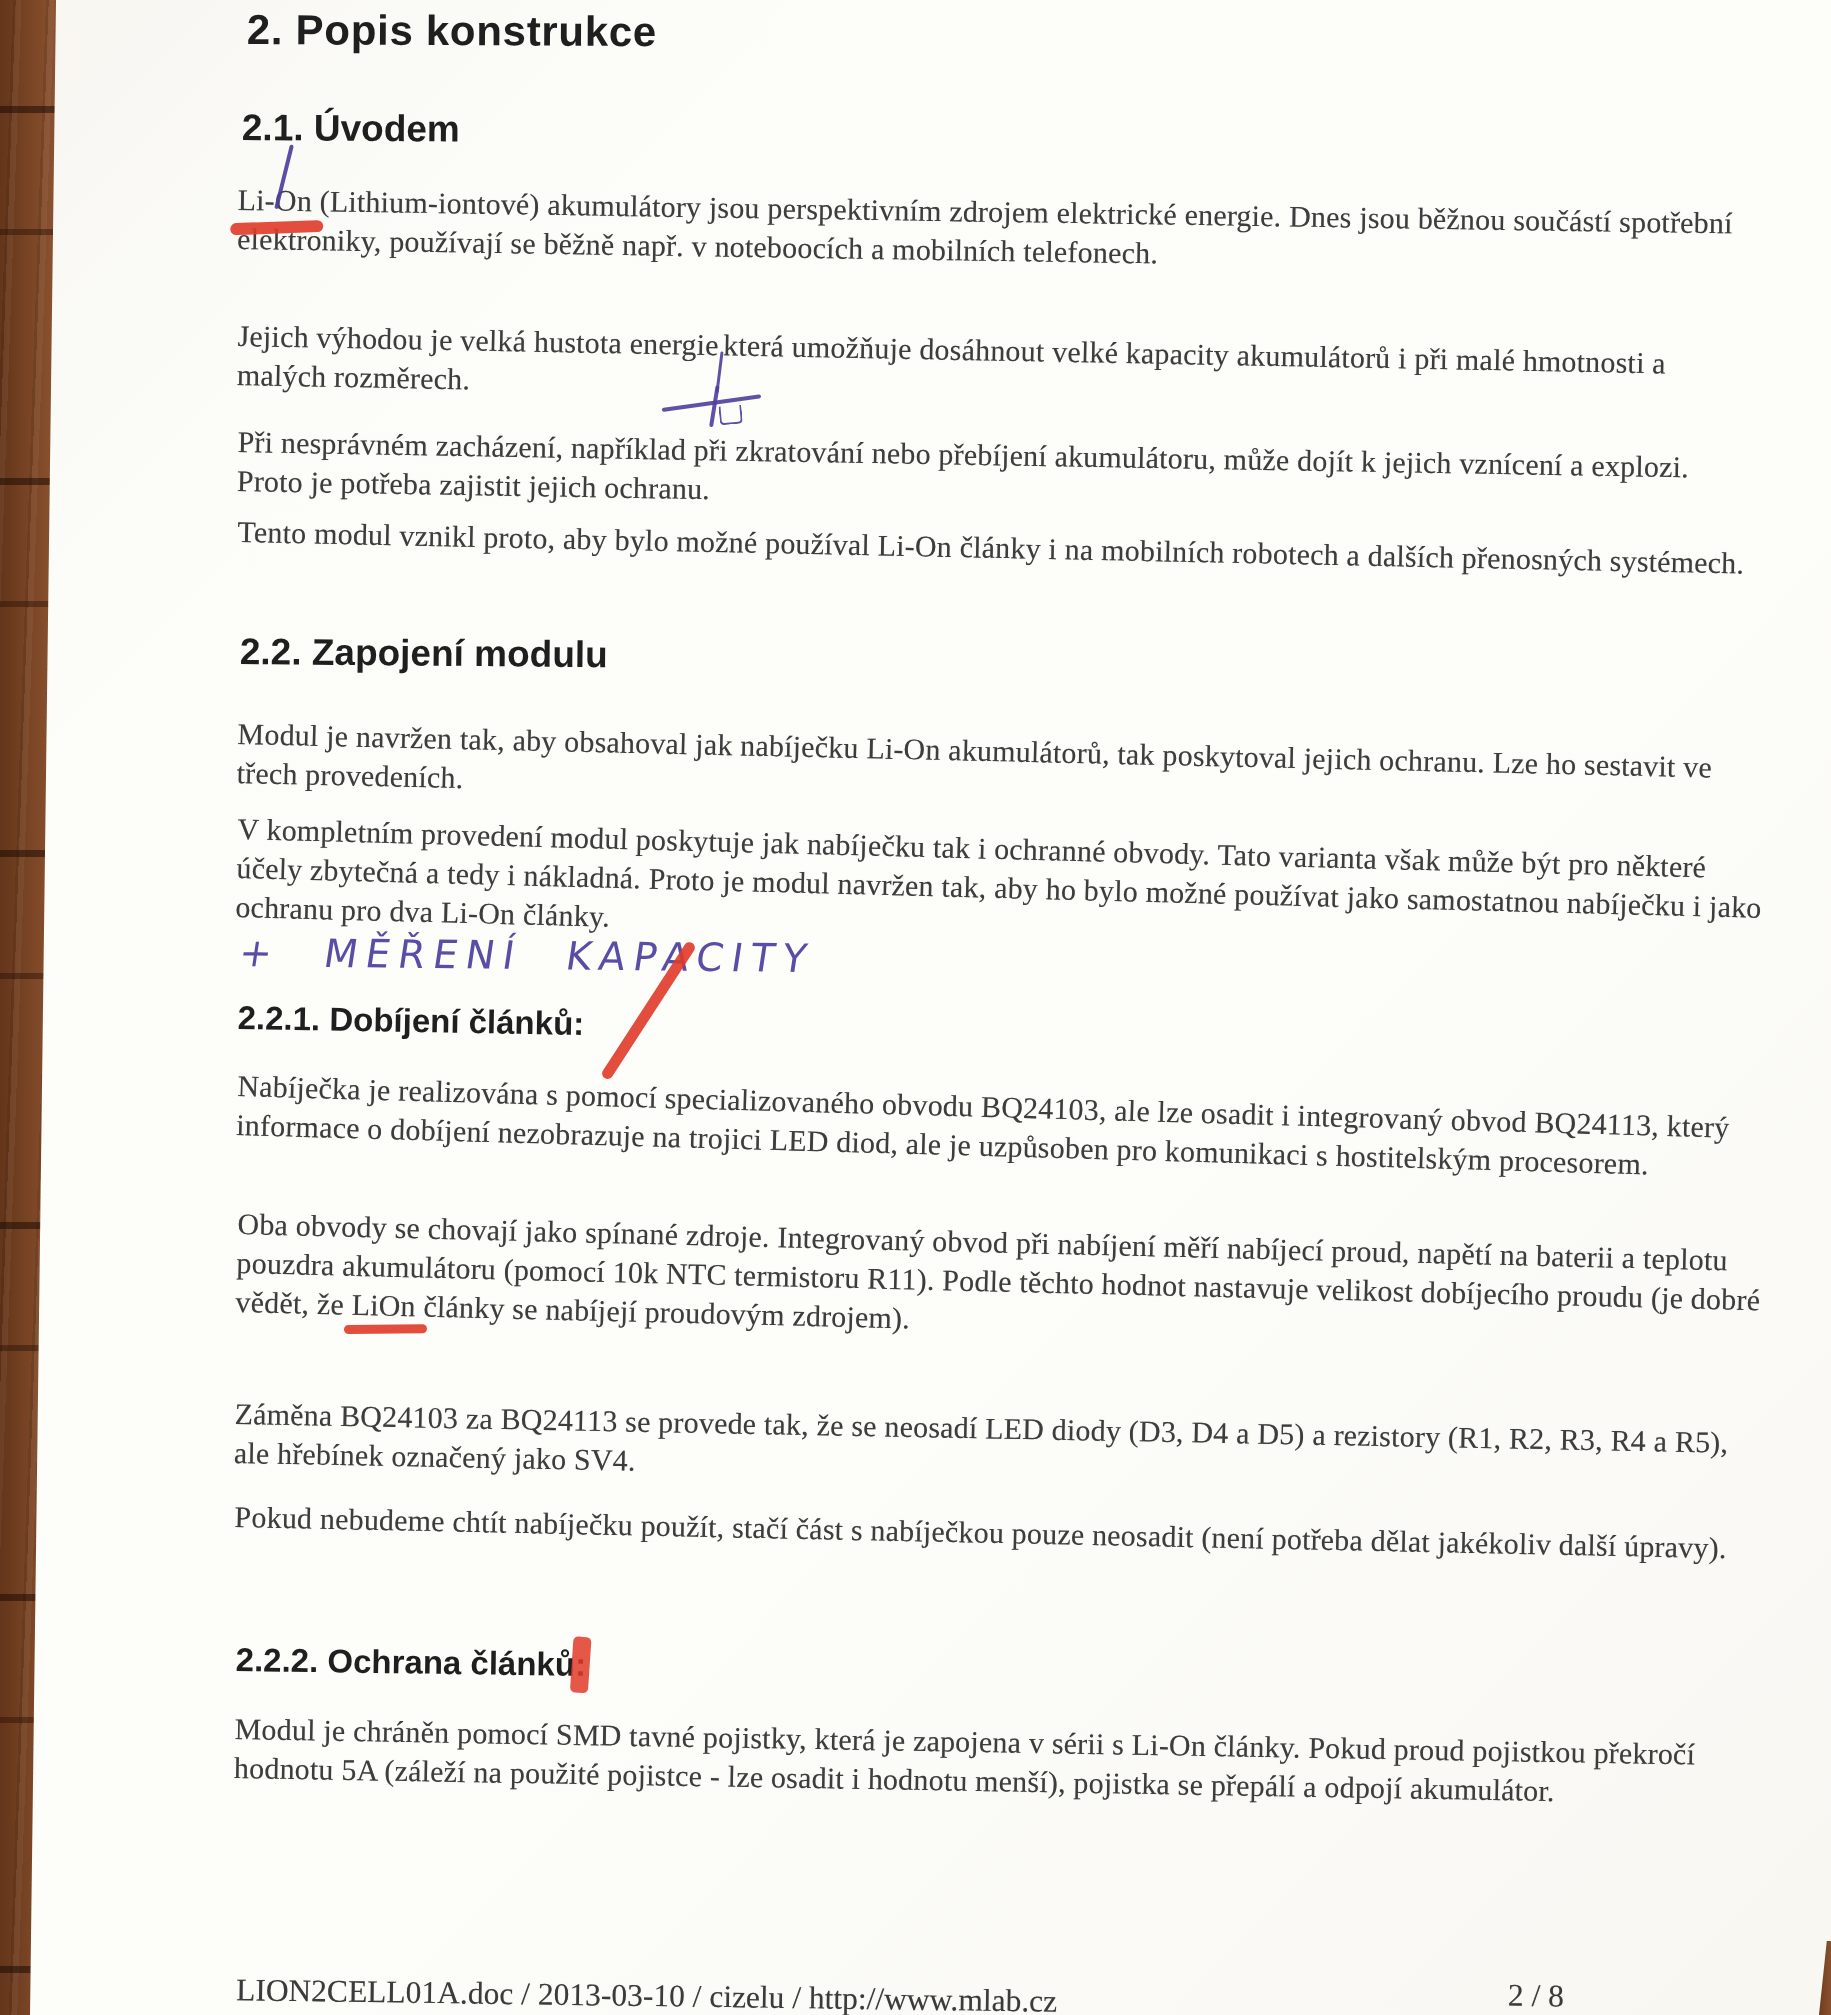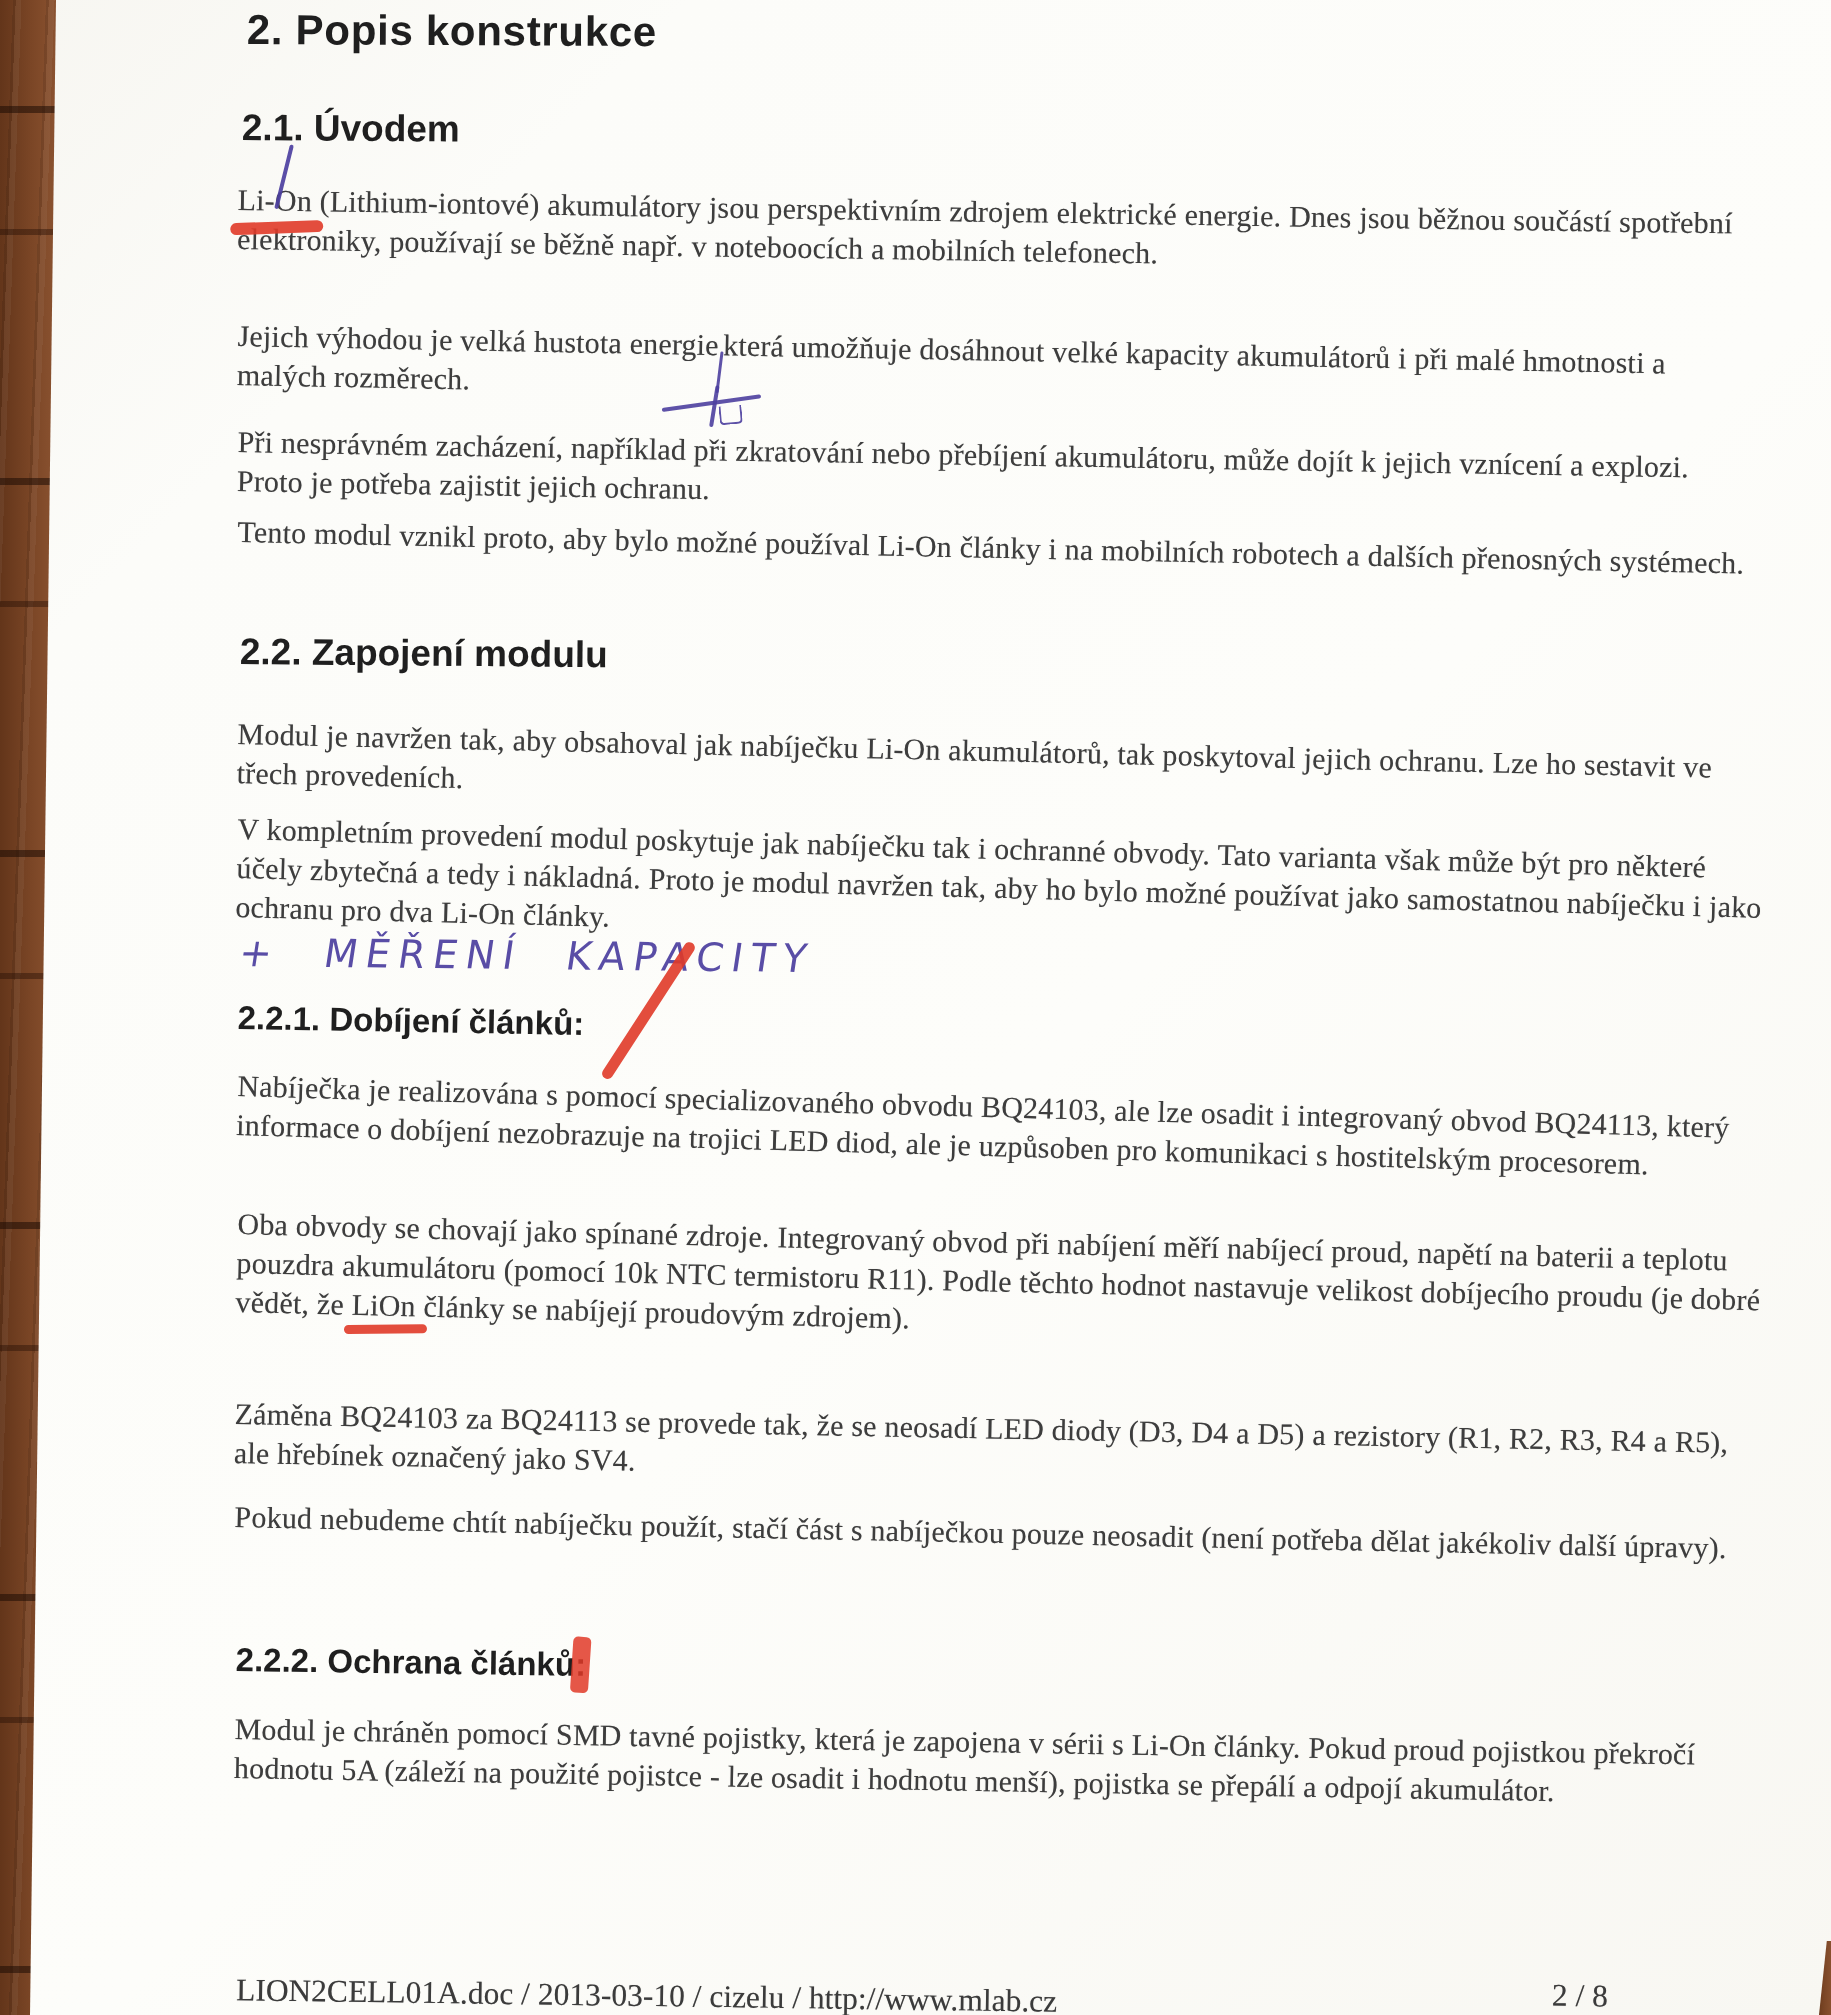--- a/index.html
+++ b/index.html
@@ -70,21 +70,21 @@
   .red-slash-big{left:643px;top:930px;width:10.7px;height:161px;border-radius:6.4px;
     background:var(--red-ink);opacity:.9;transform:rotate(33deg);}
   
   .colon-wrap{position:relative;display:inline-block;}
   .red-colon-bar{left:-3.6px;top:-8.6px;width:18px;height:56px;border-radius:5px;
     background:var(--red-ink);opacity:.85;transform:rotate(3deg);}
   
   .footer-left,.footer-right{position:absolute;top:1978px;font-size:31.5px;color:#3b3b3b;
     font-family:"Liberation Serif", serif;text-shadow:0 0 0.7px rgba(70,70,70,.45);}
   .footer-left{left:236px;}
-  .footer-right{left:1552px;}
+  .footer-right{left:1508px;}
 </style>
 </head>
 <body>
 
 <div class="page">
 
   <div class="wood"></div>
   <div class="wood-sliver"></div>
 
   <div class="blk" style="left:247px;top:5.7px;transform:rotate(.3deg);">

